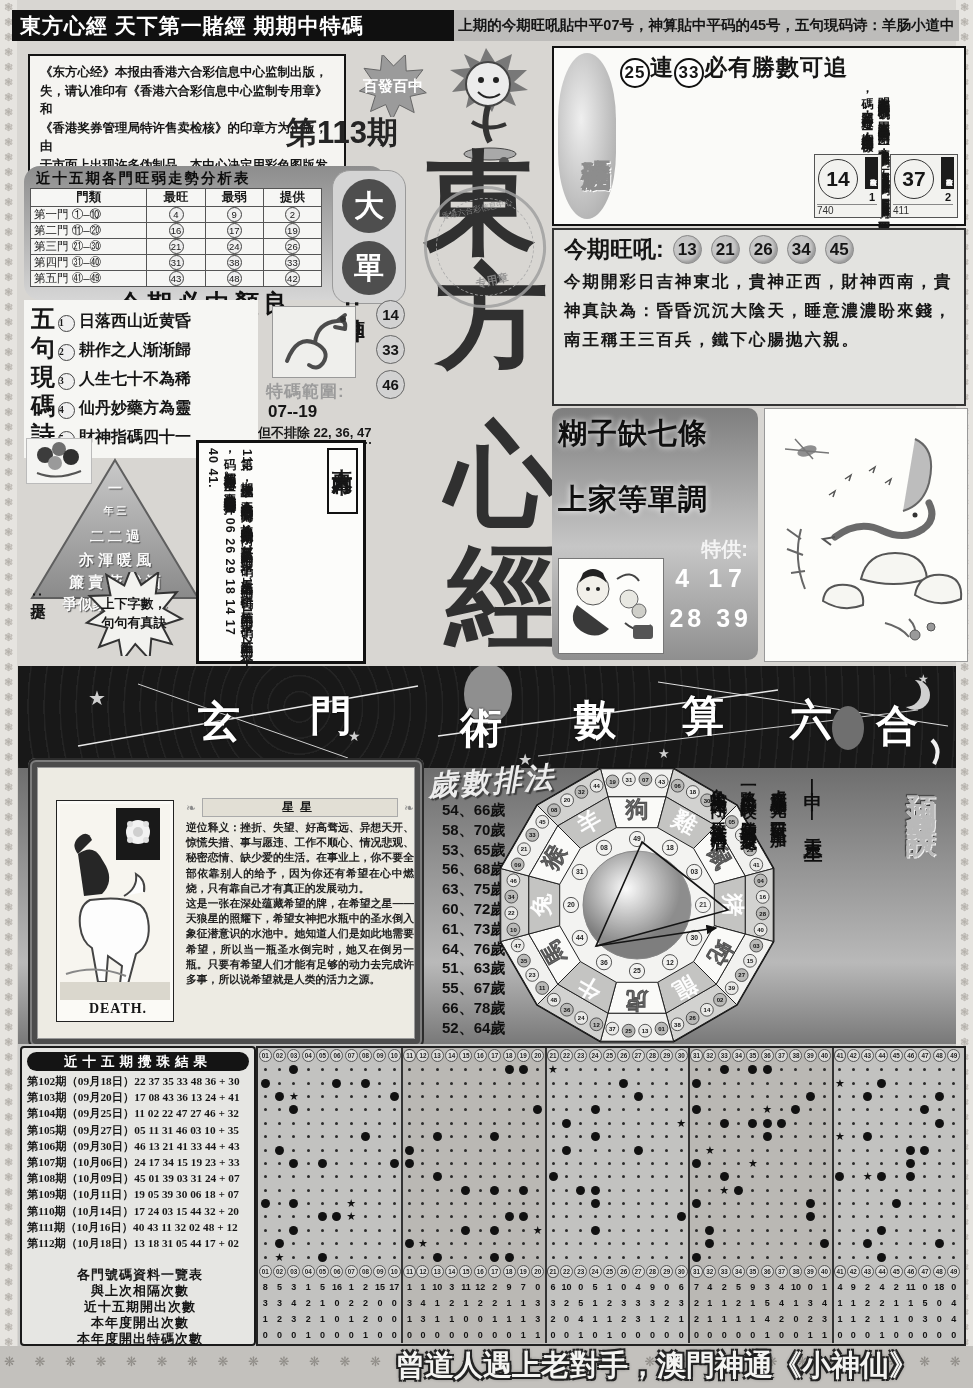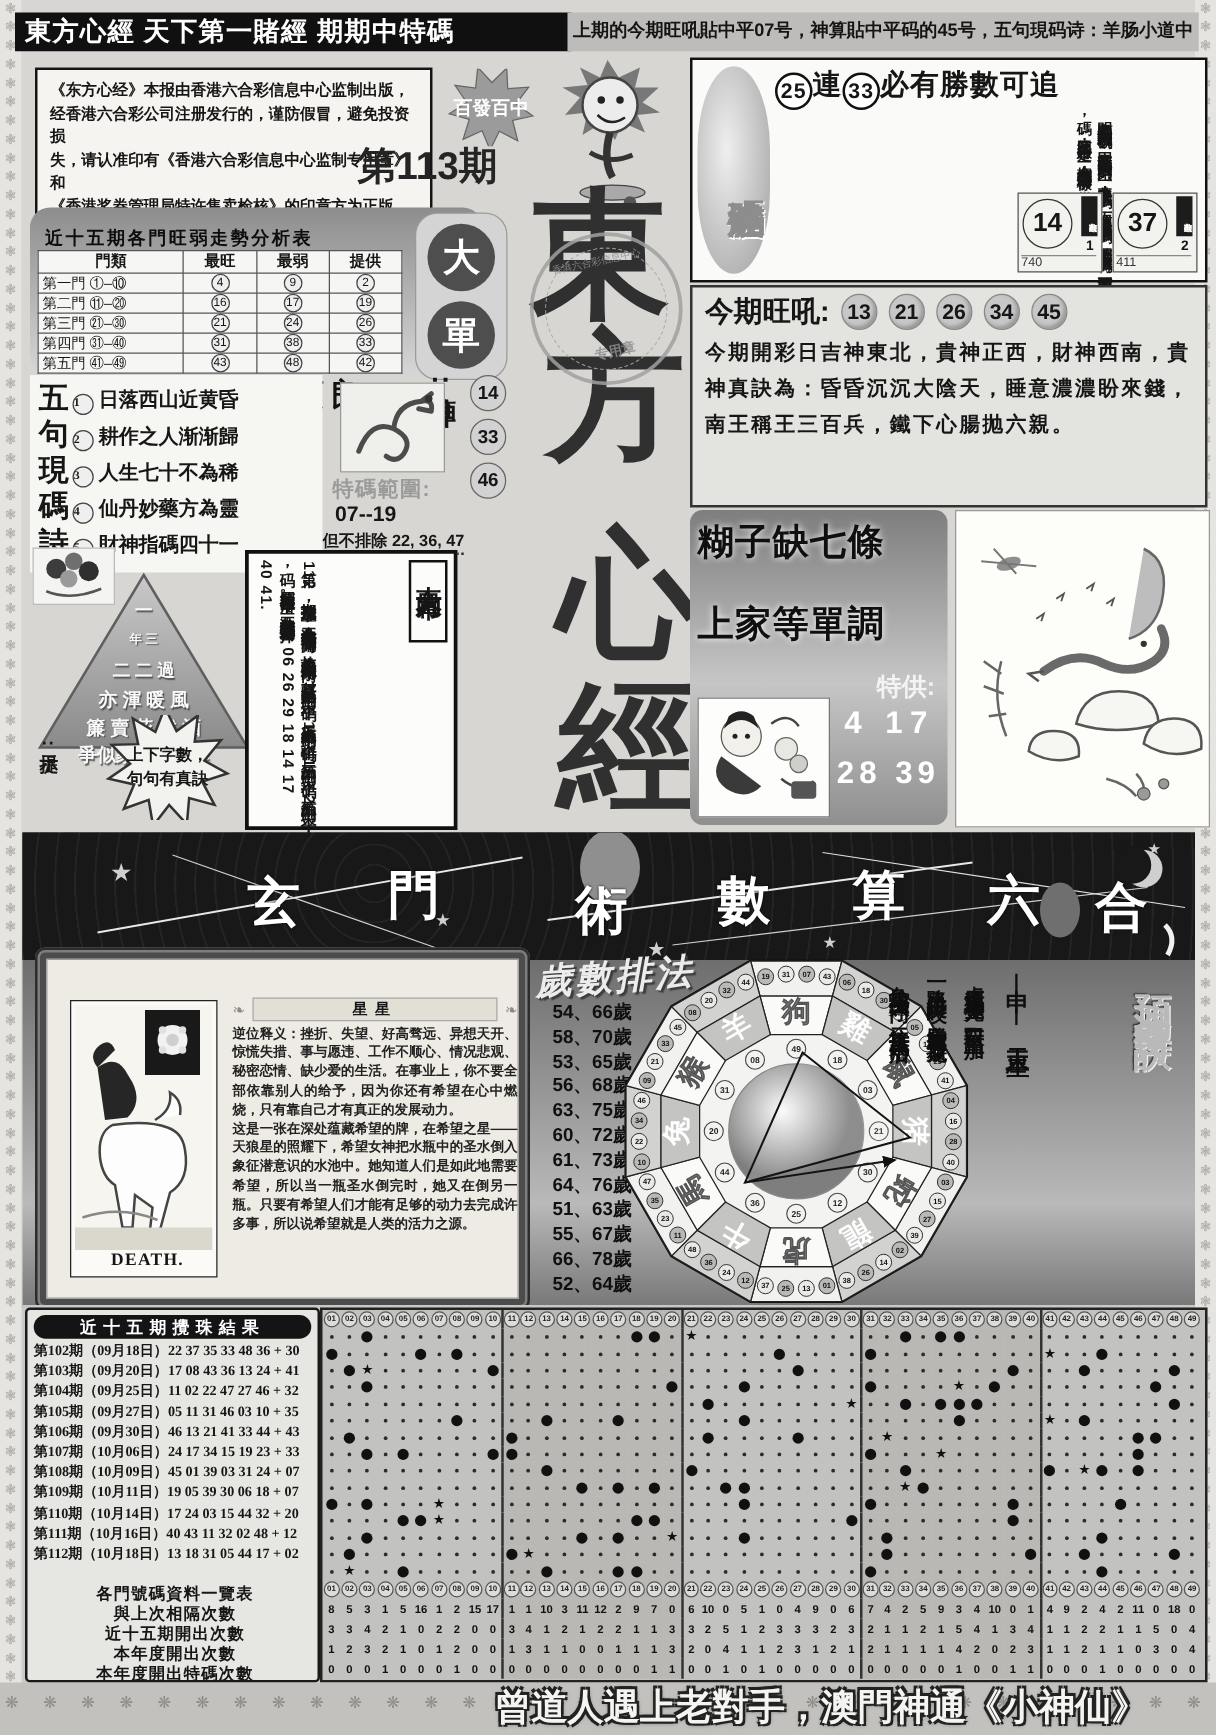--- a/index.html
+++ b/index.html
@@ -12,21 +12,21 @@
   #mast-left{left:12px;top:10px;width:445px;height:31px;background:#101010;color:#fff;
              font-weight:bold;font-size:21px;line-height:31px;padding-left:8px;letter-spacing:1px;box-sizing:border-box;}
   #mast-right{left:454px;top:10px;width:505px;height:31px;background:#bdbcba;color:#141414;
               font-weight:bold;font-size:14.5px;line-height:31px;text-align:center;box-sizing:border-box;}
   
   #notice{left:28px;top:54px;width:318px;height:136px;border:2px solid #141414;background:#f5f4f1;
           padding:7px 10px;box-sizing:border-box;font-size:12.5px;line-height:18.5px;font-weight:bold;}
   #issue{left:286px;top:112px;width:140px;font-size:31px;font-weight:bold;color:#242424;}
   
   #trend{left:24px;top:166px;width:362px;height:134px;border-radius:16px;
-         background:linear-gradient(180deg,#8d8d8d,#d6d6d6);padding:15px 6px;box-sizing:border-box;}
+         background:linear-gradient(180deg,#8d8d8d,#d6d6d6);padding:3px 6px;box-sizing:border-box;}
   #trend-title{font-size:14.5px;font-weight:bold;letter-spacing:2px;color:#0d0d0d;padding-left:6px;}
   #trend table{border-collapse:collapse;width:292px;background:#f6f6f4;}
   #trend td,#trend th{border:1px solid #555;font-size:11.5px;padding:0;height:14px;text-align:center;}
   #trend th{font-size:12.5px;}
   .cn{display:inline-block;min-width:13px;height:13px;line-height:13px;border:1px solid #444;
       border-radius:50%;font-size:9.5px;background:#efefef;}
   #trend-foot{font-size:25px;font-weight:bold;letter-spacing:4px;text-align:center;color:#111;}
   
   #dadan{left:332px;top:170px;width:74px;height:134px;background:#d4d4d4;border:1px solid #9a9a9a;
          border-radius:18px;display:flex;flex-direction:column;align-items:center;gap:8px;padding-top:8px;box-sizing:border-box;}
@@ -359,21 +359,20 @@
 ❃
 ❃
 ❃
 </div>
 
   <div class="abs" id="mast-left">東方心經 天下第一賭經 期期中特碼</div>
   <div class="abs" id="mast-right">上期的今期旺吼貼中平07号，神算貼中平码的45号，五句現码诗：羊肠小道中羊肖平码35.47号</div>
 
   <div class="abs" id="notice">
       <div>《东方心经》本报由香港六合彩信息中心监制出版，</div>
-      <div>经香港六合彩公司注册发行的，谨防假冒，避免投资损</div>
       <div>失，请认准印有《香港六合彩信息中心监制专用章》和</div>
       <div>《香港奖券管理局特许售卖检核》的印章方为正版，由</div>
       <div>于市面上出现许多伪制品，本中心决定用彩色图版发行，</div>
       <div>非彩色图版者都为假冒，请各位朋友多加注意！！！</div>
     </div>
 
   <div class="abs" id="starburst1" style="left:338px;top:55px;width:110px;height:62px;">
     <svg width="110" height="62" viewBox="0 0 110 62">
       <polygon id="star1poly" fill="#9b9b9b" stroke="#666" stroke-width="1" points="88.3,37.8 72.1,41.4 76.2,57.6 61.4,50.0 54.1,65.0 47.7,49.6 32.5,56.5 37.4,40.6 21.4,36.0 35.4,27.0 26.0,13.3 42.5,15.4 44.2,-1.2 55.5,11.0 67.4,-0.6 68.2,16.0 84.9,14.8 74.8,28.0"></polygon>
       <text x="55" y="36" text-anchor="middle" font-size="15" font-weight="bold" fill="#fff">百發百中</text>

